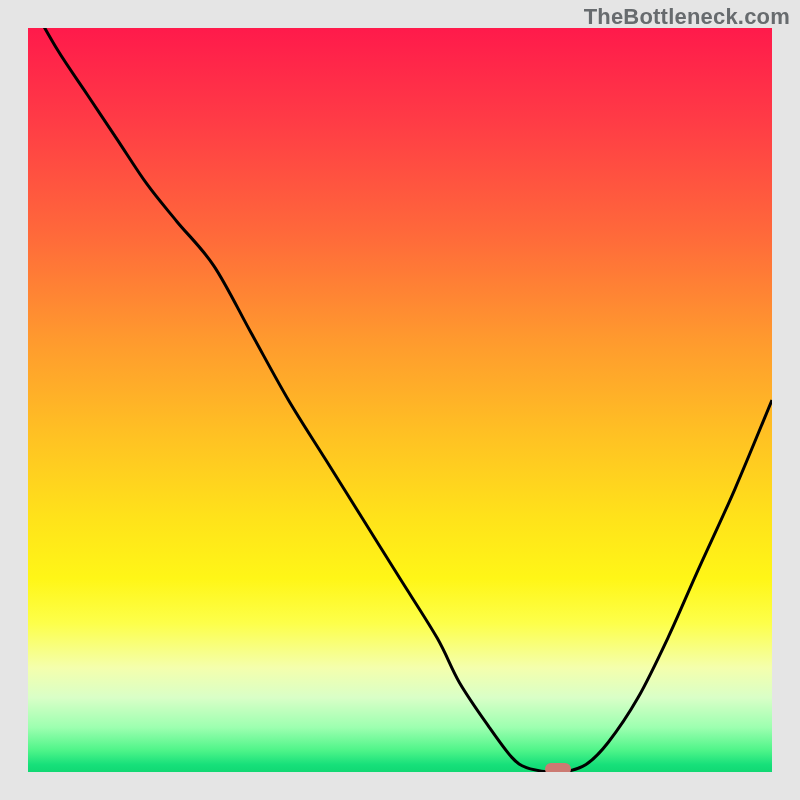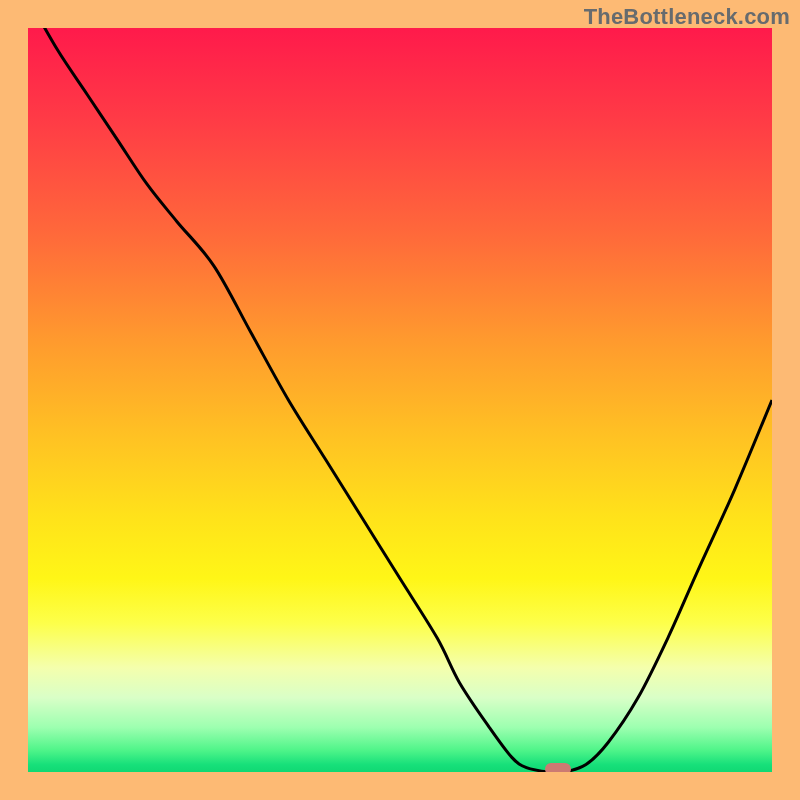--- a/index.html
+++ b/index.html
@@ -7,21 +7,21 @@
     padding: 0;
     width: 800px;
     height: 800px;
     background: #000;
     overflow: hidden;
   }
   .frame {
     position: relative;
     width: 800px;
     height: 800px;
-    background: #fdba74;
+    background: #e5e5e5;
   }
   .plot {
     position: absolute;
     left: 28px;
     top: 28px;
     width: 744px;
     height: 744px;
     overflow: hidden;
   }
   .gradient {

